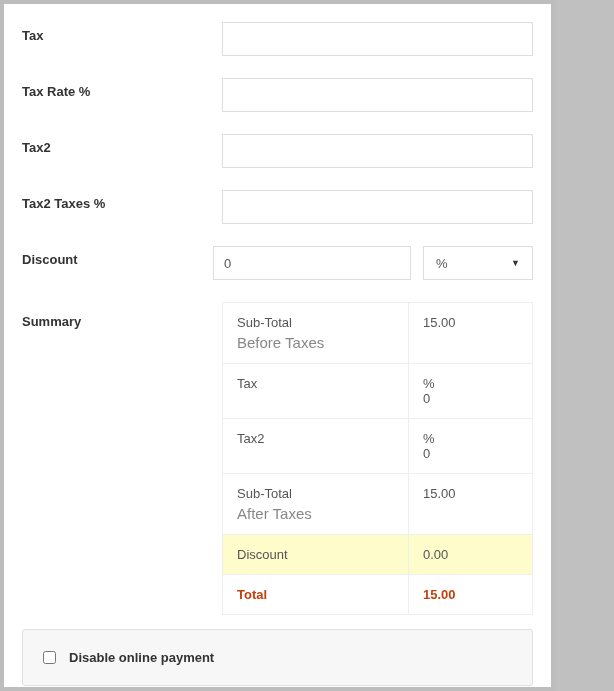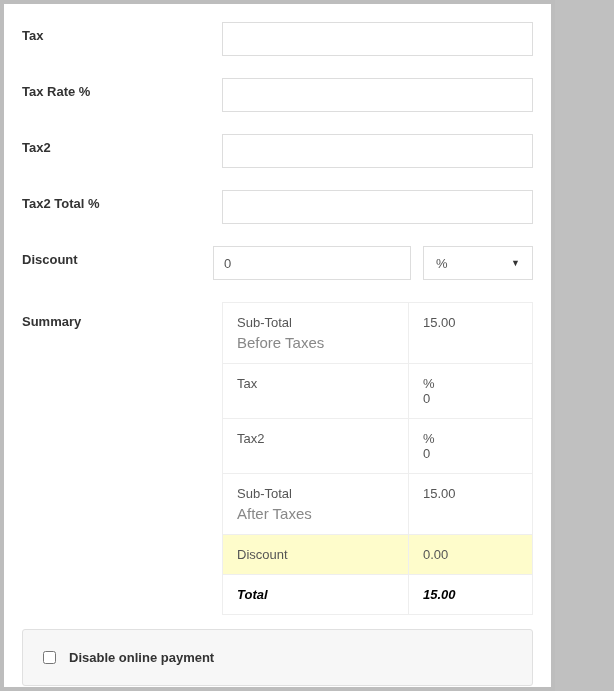--- a/index.html
+++ b/index.html
@@ -90,22 +90,21 @@
   .summary-sub {
     font-size: 15px;
     color: #888888;
     margin-top: 4px;
   }
   .summary-table tr.highlight td {
     background: #fefccb;
   }
   .summary-table tr.total td {
     font-weight: bold;
-    color: #000000;
-    font-style: italic;
+    color: #c2410c;
   }
   .option-panel {
     margin-top: 14px;
     border: 1px solid #e0e0e0;
     background: #f7f7f7;
     border-radius: 3px;
     padding: 18px 16px;
     display: flex;
     align-items: center;
     gap: 10px;
@@ -141,21 +140,21 @@
     </div>
 
     <div class="field-row">
       <div class="field-label">Tax2</div>
       <div class="field-control">
         <input class="text-input" type="text" value="" style="">
       </div>
     </div>
 
     <div class="field-row">
-      <div class="field-label">Tax2 Total %</div>
+      <div class="field-label">Tax2 Taxes %</div>
       <div class="field-control">
         <input class="text-input" type="text" value="" style="">
       </div>
     </div>
 
     <div class="field-row">
       <div class="field-label">Discount</div>
       <div class="field-control">
         <input class="discount-input" type="text" value="0" style="">
         <div class="select-wrap">

